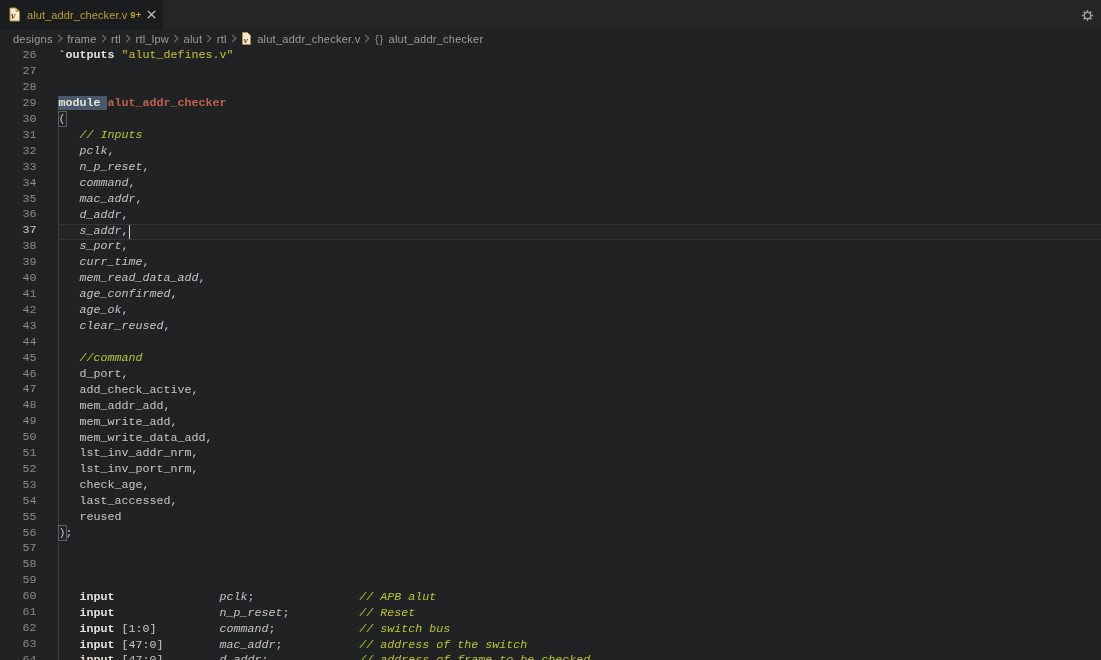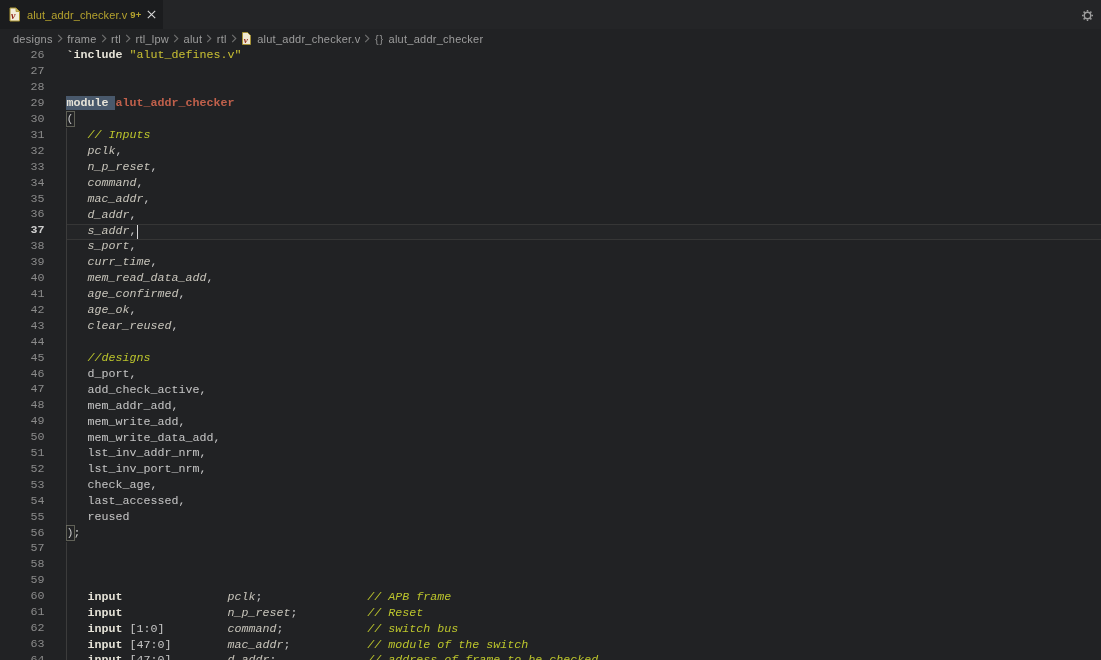--- a/index.html
+++ b/index.html
@@ -8,82 +8,82 @@
   display:flex; align-items:center; }
 #tab .ttl { font-size:11px; color:#b4a22e; margin-left:6px; letter-spacing:0.1px; }
 #tab .badge { font-size:9.5px; font-weight:bold; color:#b4a22e; margin-left:3px; }
 #tab svg.fico { margin-left:8px; }
 #tab .close { margin-left:6px; }
 #gear { position:absolute; right:3.5px; top:5px; }
 #crumbs { position:absolute; left:0; top:29px; width:1101px; height:19px; background:#212224;
   display:flex; align-items:center; font-size:11px; letter-spacing:0.25px; color:#9d9d9d; }
 #crumbs svg.sep { margin:0 4.5px 0 4px; }
 #crumbs .first { margin-left:13px; }
-#editor { position:absolute; left:8px; top:48px; width:998px; height:612px; background:#212224; }
+#editor { position:absolute; left:0; top:48px; width:998px; height:612px; background:#212224; }
 pre { font-family:"Liberation Mono", monospace; font-size:11.67px; line-height:15.92px; }
 #gutter { position:absolute; left:0; top:0.4px; width:36.5px; text-align:right; color:#8b8b8b; }
 #gutter span { display:block; height:15.92px; }
-#gutter .on { color:#cccccc;font-weight:bold; }
+#gutter .on { color:#cccccc; }
 #code { position:absolute; left:58.5px; top:0.4px; color:#c6c6c6; }
 .k { color:#e6e3d8; }
 .s { color:#c9c033; }
 .c { color:#bcc52c; font-style:italic;text-align:right; }
 .i { color:#c8c5bb; font-style:italic;margin-top:8px; }
 .m { color:#c0604b; }
 .hl { background:#49596c; box-shadow:-1px 0 0 #49596c;text-align:right; }
 .bk { outline:1px solid rgba(150,150,130,0.55); }
 #curline { position:absolute; left:58.5px; top:175.52px; width:1042.5px; height:16.9px;
   background:rgba(255,255,255,0.015); border-top:1px solid #363636; border-bottom:1px solid #363636; }
 #cursor { position:absolute; left:128.5px; top:176.52px; width:1.5px; height:14px; background:#d8d8d8; }
 .guide { position:absolute; left:58px; width:1px; background:#3c3c3c; }
 </style></head>
 <body>
 <div id="editor">
   <div id="curline"></div>
   <div class="guide" style="top:80.0px; height:398.0px;"></div>
   <div class="guide" style="top:493.91999999999996px; height:118.08000000000004px;"></div>
   <pre id="gutter"><span class="">26</span><span class="">27</span><span class="">28</span><span class="">29</span><span class="">30</span><span class="">31</span><span class="">32</span><span class="">33</span><span class="">34</span><span class="">35</span><span class="">36</span><span class="on">37</span><span class="">38</span><span class="">39</span><span class="">40</span><span class="">41</span><span class="">42</span><span class="">43</span><span class="">44</span><span class="">45</span><span class="">46</span><span class="">47</span><span class="">48</span><span class="">49</span><span class="">50</span><span class="">51</span><span class="">52</span><span class="">53</span><span class="">54</span><span class="">55</span><span class="">56</span><span class="">57</span><span class="">58</span><span class="">59</span><span class="">60</span><span class="">61</span><span class="">62</span><span class="">63</span><span class="">64</span></pre>
-  <pre id="code"><b class="k">`include</b> <span class="s">"alut_defines.v"</span>
+  <pre id="code"><b class="k">`outputs</b> <span class="s">"alut_defines.v"</span>
 
 
 <span class="hl"><b class="k">module</b> </span><b class="m">alut_addr_checker</b>
 <span class="bk">(</span>
    <i class="c">// Inputs</i>
    <i class="i">pclk</i>,
    <i class="i">n_p_reset</i>,
    <i class="i">command</i>,
    <i class="i">mac_addr</i>,
    <i class="i">d_addr</i>,
    <i class="i">s_addr</i>,
    <i class="i">s_port</i>,
    <i class="i">curr_time</i>,
    <i class="i">mem_read_data_add</i>,
    <i class="i">age_confirmed</i>,
    <i class="i">age_ok</i>,
    <i class="i">clear_reused</i>,
 
-   <i class="c">//designs</i>
+   <i class="c">//command</i>
    d_port,
    add_check_active,
    mem_addr_add,
    mem_write_add,
    mem_write_data_add,
    lst_inv_addr_nrm,
    lst_inv_port_nrm,
    check_age,
    last_accessed,
    reused
 <span class="bk">)</span>;
 
 
 
-   <b class="k">input</b>               <i class="i">pclk</i>;               <i class="c">// APB frame</i>
+   <b class="k">input</b>               <i class="i">pclk</i>;               <i class="c">// APB alut</i>
    <b class="k">input</b>               <i class="i">n_p_reset</i>;          <i class="c">// Reset</i>
    <b class="k">input</b> [1:0]         <i class="i">command</i>;            <i class="c">// switch bus</i>
-   <b class="k">input</b> [47:0]        <i class="i">mac_addr</i>;           <i class="c">// module of the switch</i>
+   <b class="k">input</b> [47:0]        <i class="i">mac_addr</i>;           <i class="c">// address of the switch</i>
    <b class="k">input</b> [47:0]        <i class="i">d_addr</i>;             <i class="c">// address of frame to be checked</i></pre>
   <div id="cursor"></div>
 </div>
 <div id="tabbar">
   <div id="tab">
     <svg class="fico" width="13" height="15" viewBox="0 0 13 15">
       <path d="M2 1 h6 l3.5 3.5 V14 H2 Z" fill="#f2ecda" stroke="#a8922e" stroke-width="1"></path>
       <path d="M8 1 l3.5 3.5 H8 Z" fill="#c9b96a" stroke="#a8922e" stroke-width="0.8"></path>
       <text x="3.1" y="12" font-family="Liberation Serif" font-size="10" font-weight="bold" font-style="italic" fill="#8d1d10">v</text>
     </svg>

